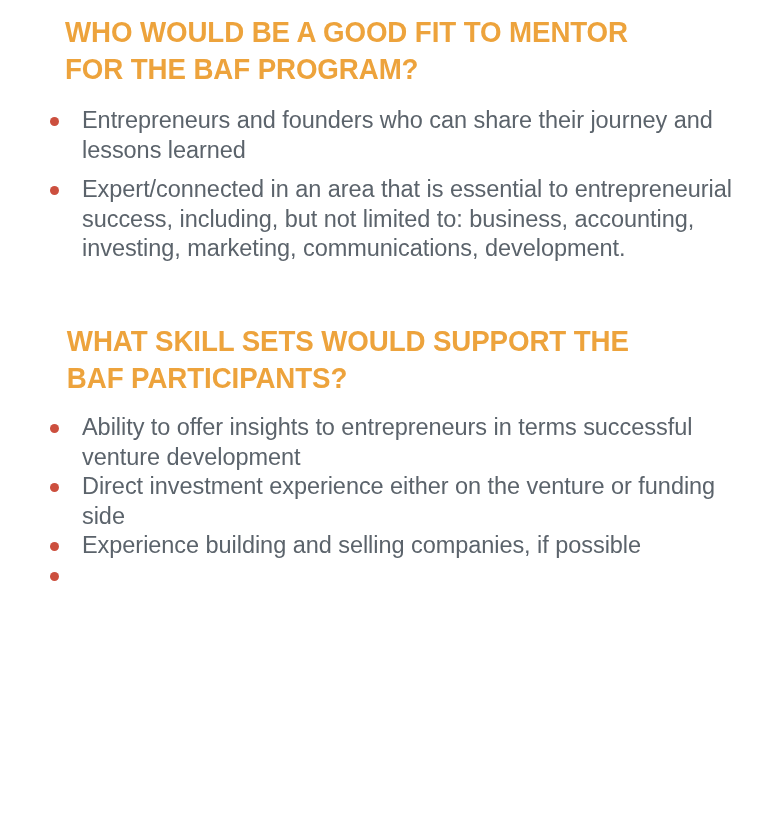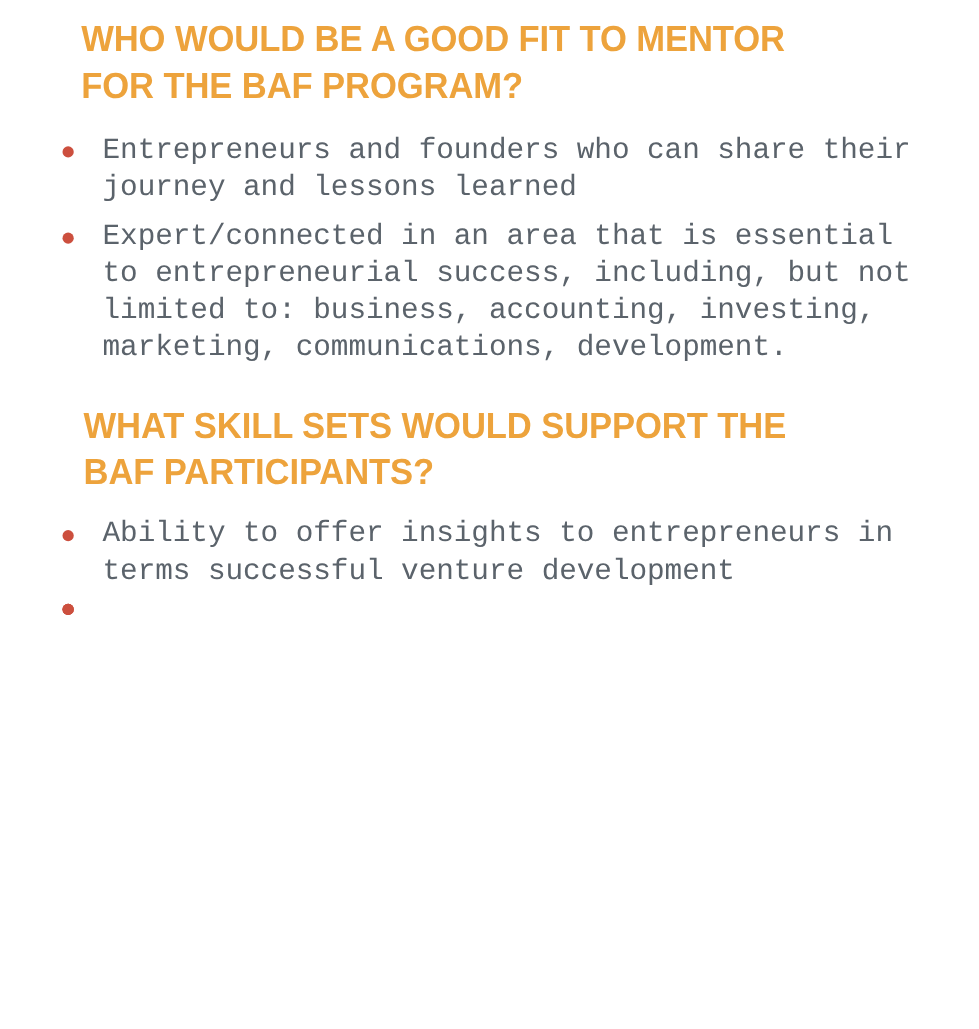--- a/index.html
+++ b/index.html
@@ -62,21 +62,21 @@
 
   .bullet-list {
     list-style: none;
     margin: 0;
     padding: 0;
   }
 
   .bullet-item {
     position: relative;
     color: #5b636b;
-    font-family: Liberation Mono, monospace;
+    font-family: Liberation Sans, sans-serif;
     font-weight: normal;
     font-size: 23.5px;
     line-height: 29.5px;
     padding-left: 82px;
     padding-right: 40px;
     letter-spacing: -0.05px;
   }
 
   .list-one .bullet-item {
     margin-bottom: 10px;
@@ -134,23 +134,25 @@
   <div class="section-two">
     <h2 class="heading heading-2">WHAT SKILL SETS WOULD SUPPORT THE BAF PARTICIPANTS?</h2>
 
     <ul class="bullet-list list-two">
       <li class="bullet-item">
         <span class="bullet-dot"></span>
         <span class="bullet-text">Ability to offer insights to entrepreneurs in terms successful venture development</span>
       </li>
       <li class="bullet-item">
         <span class="bullet-dot"></span>
+        <span class="bullet-text">Direct investment experience either on the venture or funding side</span>
       </li>
       <li class="bullet-item">
         <span class="bullet-dot"></span>
+        <span class="bullet-text">Experience building and selling companies, if possible</span>
       </li>
       <li class="bullet-item">
         <span class="bullet-dot"></span>
       </li>
     </ul>
   </div>
 
 </div>
 
 </body></html>

